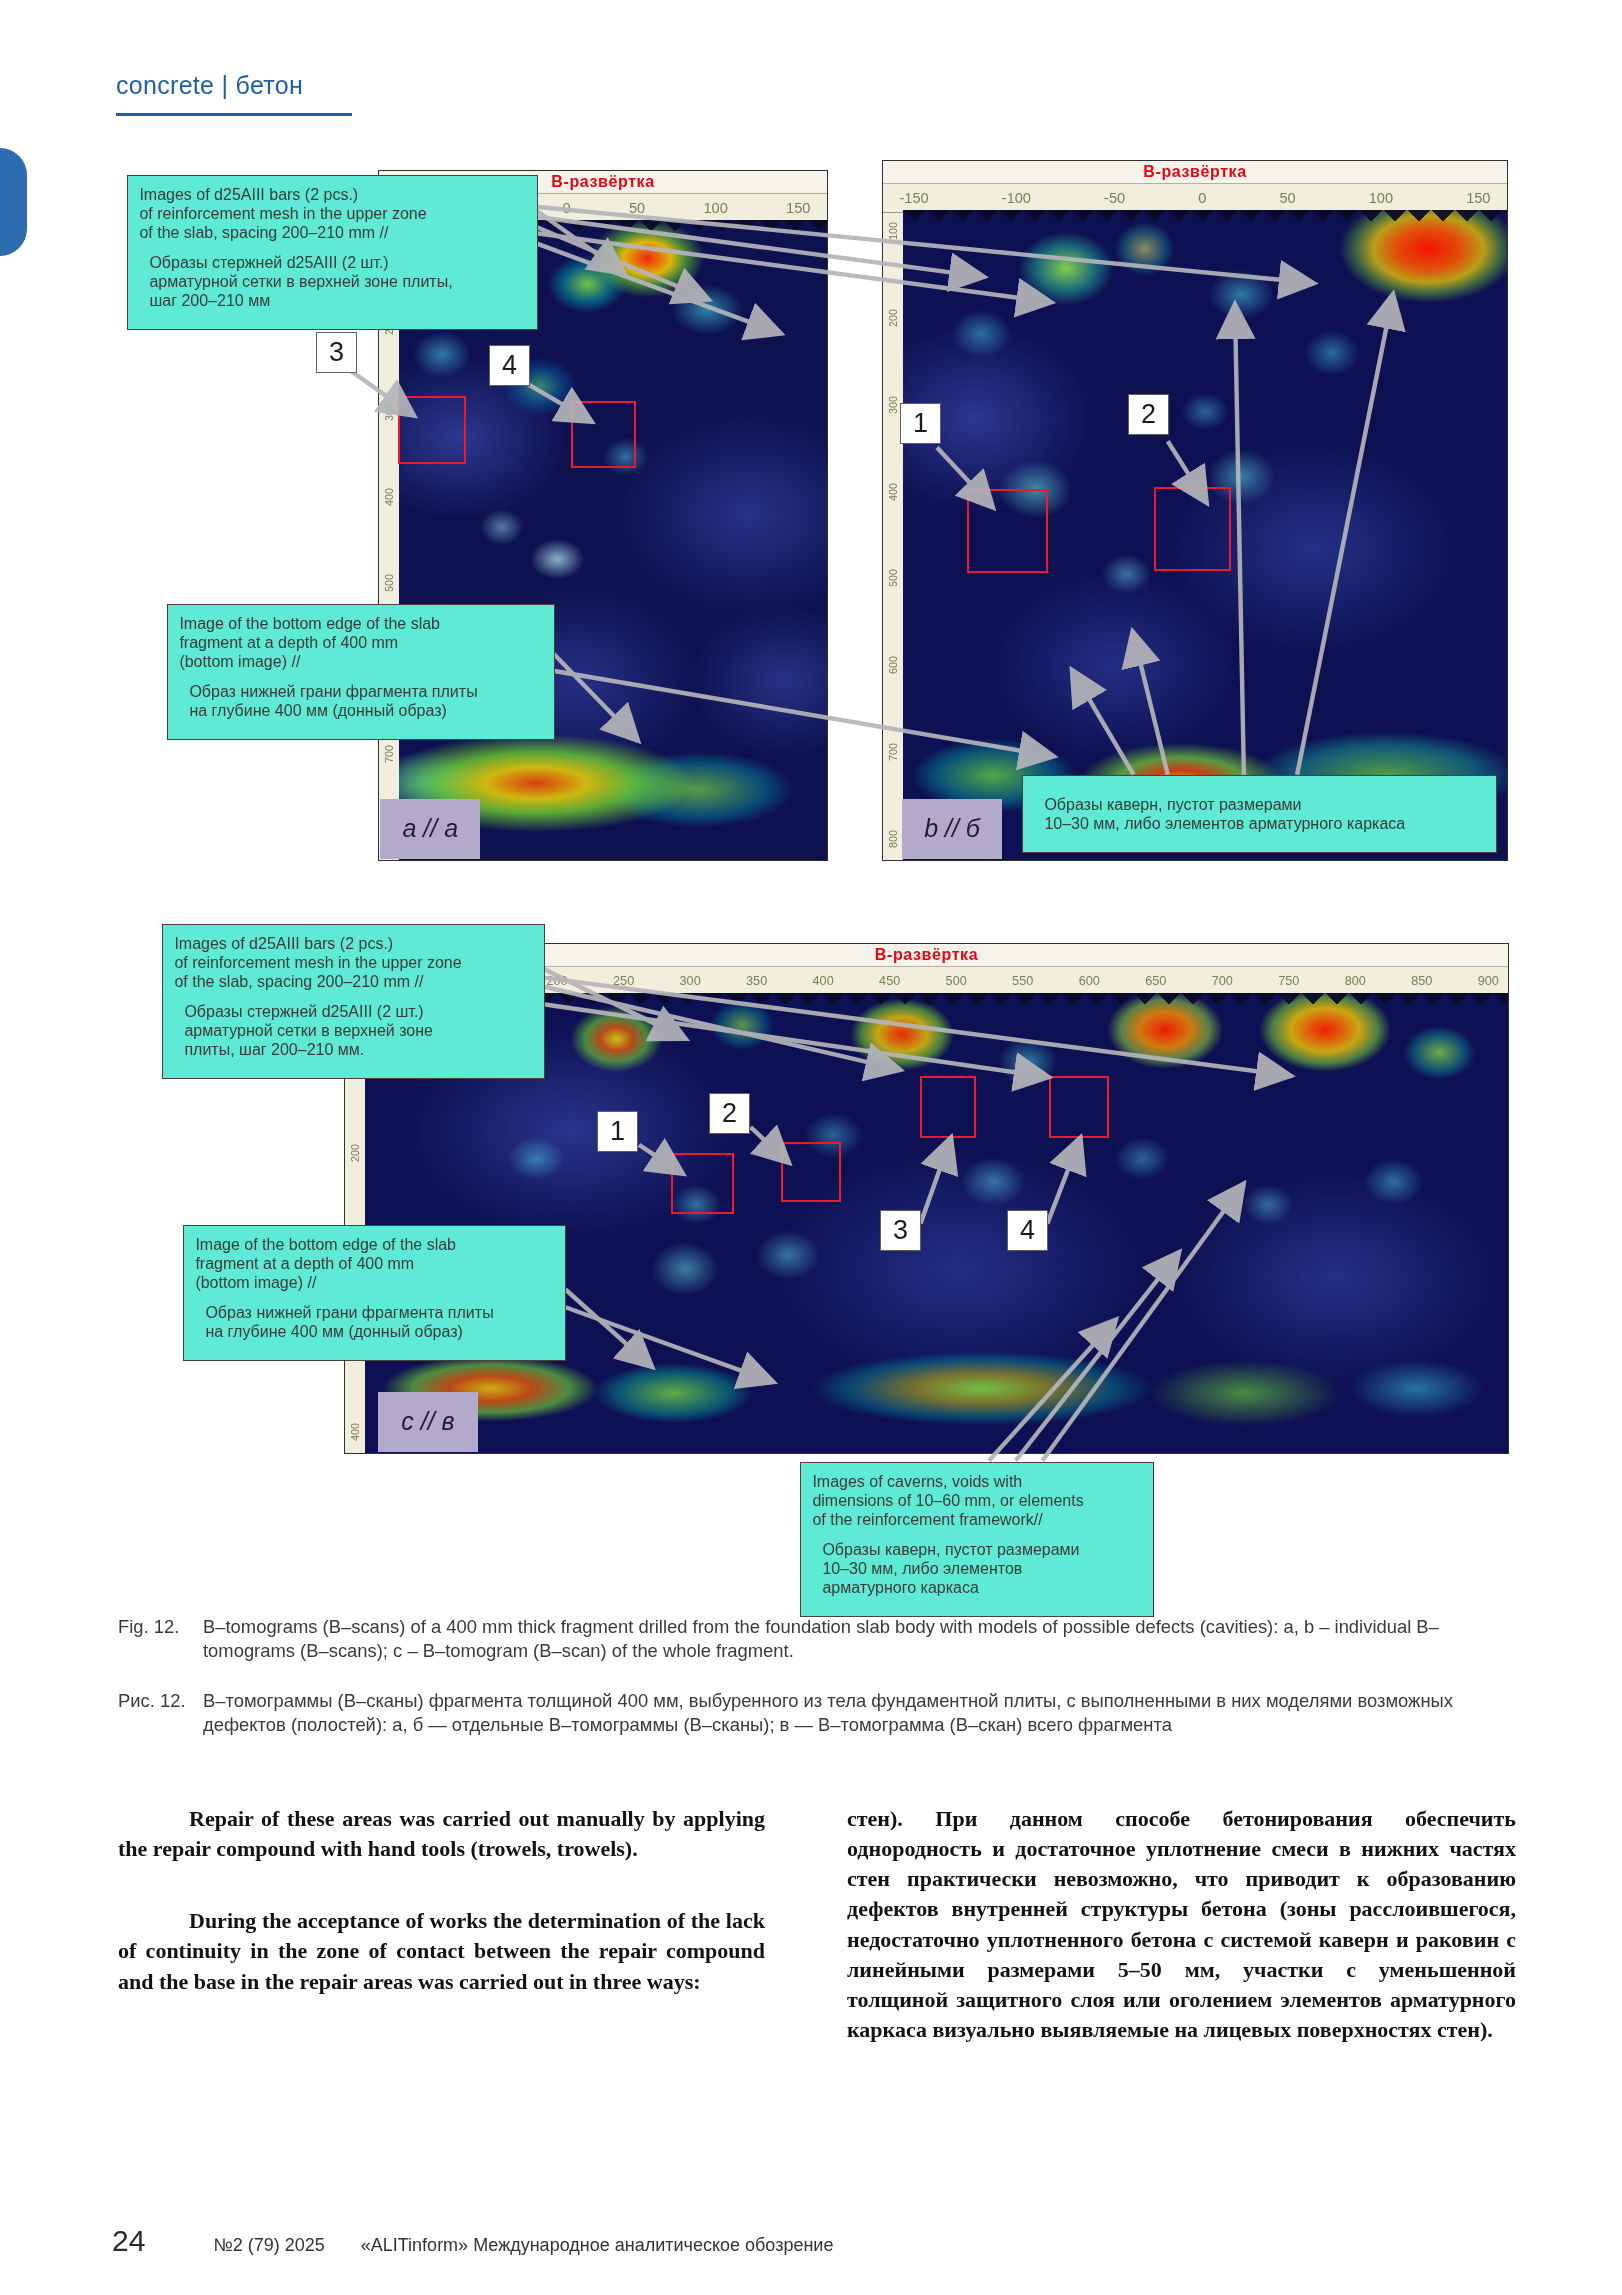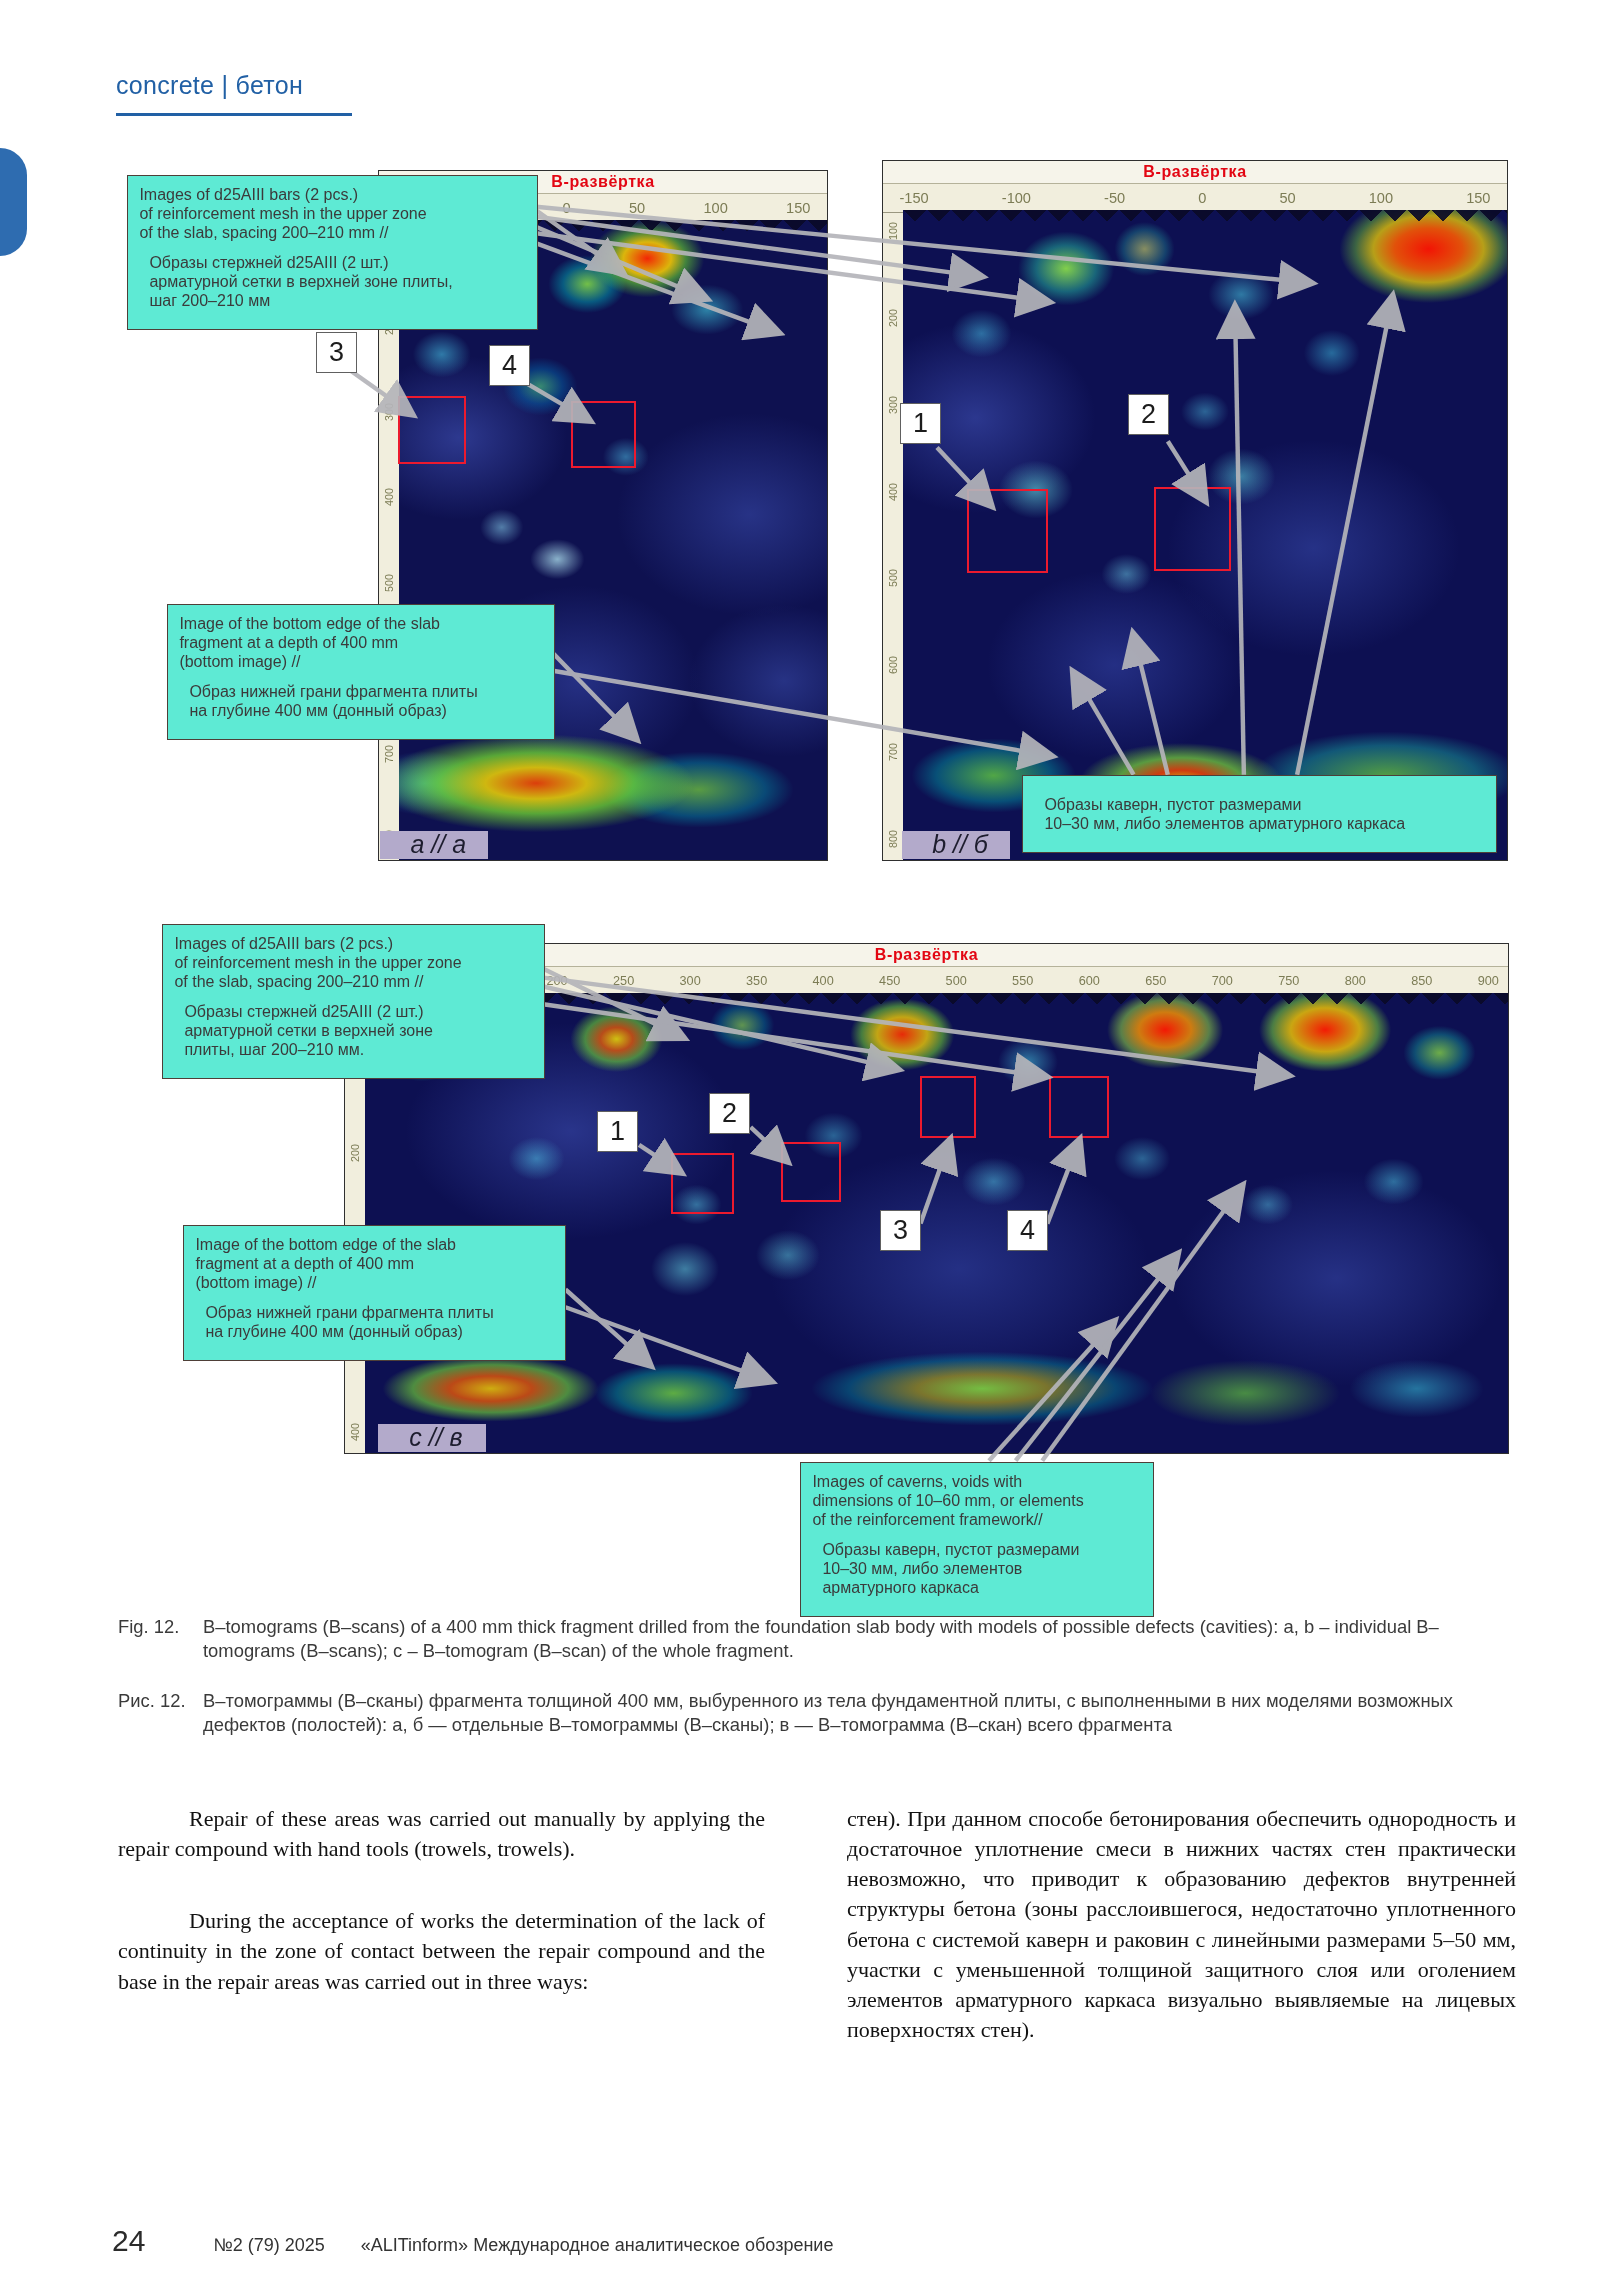--- a/index.html
+++ b/index.html
@@ -21,23 +21,23 @@
   .scan-vruler{position:absolute;left:0;top:49px;bottom:0;width:20px;display:flex;
                flex-direction:column;justify-content:space-between;align-items:center;
                padding:15px 0;font-size:10.8px;color:#7c7c55;box-sizing:border-box;}
   .scan-vruler .tick{transform:rotate(-90deg);}
   .scan-body{position:absolute;left:20px;top:49px;right:0;bottom:0;overflow:hidden;}
   .zigzag{position:absolute;left:0;right:0;top:0;height:24px;
     background-image:linear-gradient(135deg,#0a0a28 25%,transparent 25%),
                      linear-gradient(225deg,#0a0a28 25%,transparent 25%);
     background-position:-12px 0,-12px 0;background-size:24px 24px;background-repeat:repeat-x;
     opacity:.92;}
-  .scan-tag{position:absolute;bottom:1.3px;width:100px;height:28px;background:#b3aacb;
+  .scan-tag{position:absolute;bottom:1.3px;width:100px;height:60px;background:#b3aacb;
             display:flex;align-items:center;justify-content:center;font-size:25px;
-            font-style:italic;color:#1d1d2e;padding-left:8px;}
+            font-style:italic;color:#1d1d2e;}
 
   
   .tomo-a{background:
     radial-gradient(57px 39px at 58% 6%, rgba(255,40,0,.95), rgba(255,210,0,.85) 42%, rgba(110,225,45,.55) 68%, rgba(40,170,130,0) 100%),
     radial-gradient(39px 29px at 44% 10%, rgba(140,235,70,.8), rgba(0,200,200,.4) 62%, rgba(0,110,200,0) 100%),
     radial-gradient(36px 25px at 72% 14%, rgba(70,225,240,.55), rgba(0,110,210,0) 100%),
     radial-gradient(29px 23px at 10% 21%, rgba(80,225,255,.5), rgba(0,100,200,0) 100%),
     radial-gradient(37px 29px at 33% 26%, rgba(90,235,140,.55), rgba(0,150,220,.3) 60%, rgba(0,90,190,0) 100%),
     radial-gradient(23px 19px at 53% 37%, rgba(90,220,255,.45), rgba(0,90,190,0) 100%),
     radial-gradient(21.6px 18px at 24% 48%, rgba(150,230,255,.5), rgba(0,90,190,0) 100%),
@@ -108,21 +108,21 @@
   .redbox{position:absolute;border:2.5px solid #ec1a2e;z-index:4;box-sizing:border-box;}
 
   
   .cap{position:absolute;display:flex;font-size:18.4px;color:#3a3a3a;line-height:1.32;}
   .cap .cap-label{flex:0 0 85px;}
   .cap .cap-text{width:1306px;}
 
   
   .bodycol{position:absolute;font-family:"Liberation Serif",serif;font-size:22px;line-height:1.37;
            color:#121212;text-align:justify;}
-  .bodycol p{margin:0 0 42px 0;text-indent:71px;}
+  .bodycol p{margin:0 0 42px 0;text-indent:71px;font-weight:bold;}
   .col-right p{text-indent:0;margin:0;}
 
   
   .footer{position:absolute;top:2224px;left:112px;display:flex;align-items:baseline;color:#333;}
   .page-num{font-size:30px;margin-right:68px;color:#2b2b2b;}
   .issue{font-size:18px;margin-right:36px;}
   .journal{font-size:18px;}
 </style>
 </head>
 <body>

